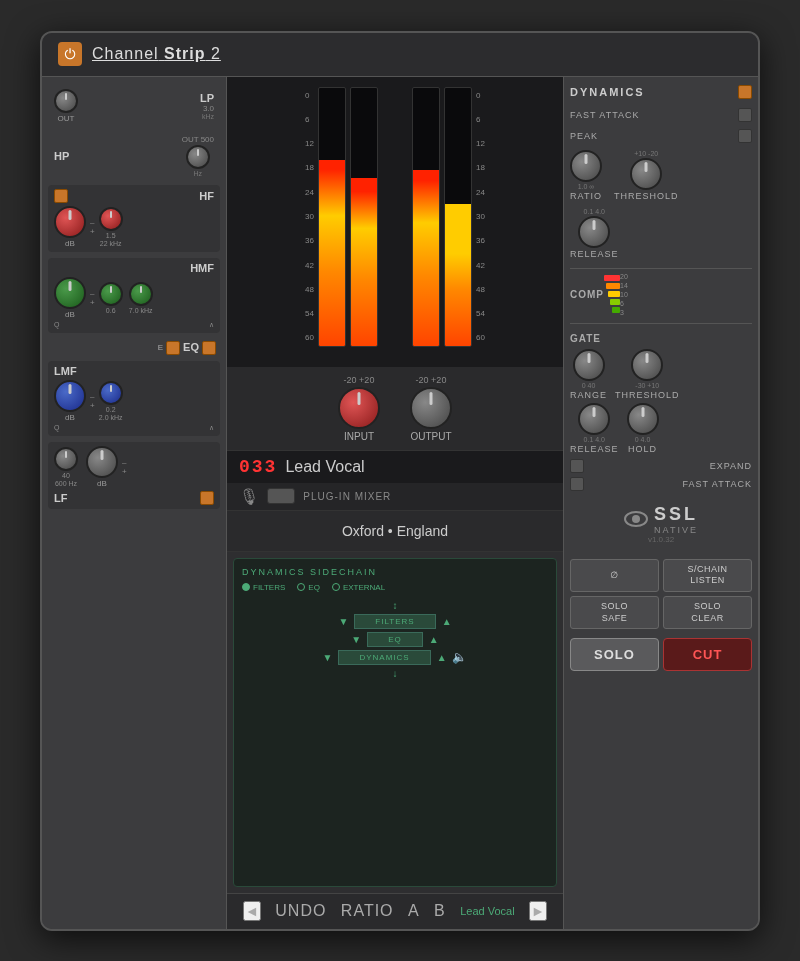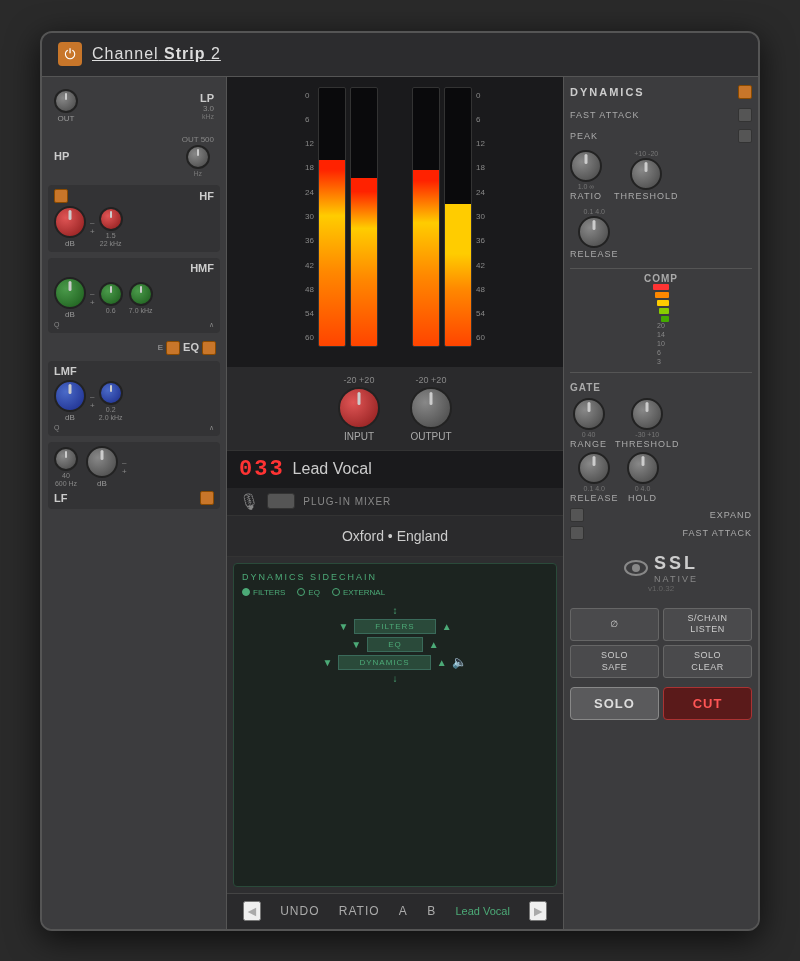--- a/index.html
+++ b/index.html
@@ -178,21 +178,21 @@
     .channel-display {
       background: #1a1a1c;
       padding: 6px 12px;
       display: flex;
       align-items: center;
       gap: 8px;
       border-top: 1px solid #333;
     }
     .channel-number {
       color: #ff3333;
-      font-size: 22px;
+      font-size: 18px;
       font-family: 'Courier New', monospace;
       font-weight: bold;
       letter-spacing: 2px;
     }
     .channel-name-text {
       color: #ccc;
       font-size: 16px;
     }
     
     .plugin-mixer-row {
@@ -274,21 +274,21 @@
       background: #2a2a2c;
       padding: 6px 16px;
       display: flex;
       align-items: center;
       justify-content: space-between;
       border-top: 1px solid #444;
       height: 36px;
     }
     .bottom-btn {
       color: #aaa;
-      font-size: 12px;
+      font-size: 16px;
       background: none;
       border: none;
       cursor: pointer;
       letter-spacing: 1px;
     }
     .bottom-nav-arrow { color: #aaa; font-size: 14px; cursor: pointer; }
     .bottom-channel-name { color: #4caa77; font-size: 11px; }
     
     .dyn-header {
       display: flex;
@@ -720,21 +720,21 @@
 
       <div style="display:flex;align-items:center;gap:4px;margin:2px 0;">
         <div class="knob-wrapper">
           <span class="knob-range"><span>0.1</span>  <span>4.0</span></span>
           <div class="knob"></div>
           <span class="dyn-label">RELEASE</span>
         </div>
       </div>
 
       <div class="comp-section">
-        <div style="display:flex;align-items:center;justify-content:flex-start;flex-direction:column;">
+        <div style="display:flex;align-items:center;justify-content:flex-start;">
           <span class="dyn-label" style="font-size:10px;font-weight:bold;">COMP</span>
           <div class="comp-led-row">
             <div class="comp-led" style="background:#ff3333;width:16px;"></div>
             <div class="comp-led" style="background:#ff8800;width:14px;"></div>
             <div class="comp-led" style="background:#ffcc00;width:12px;"></div>
             <div class="comp-led" style="background:#88cc00;width:10px;"></div>
             <div class="comp-led" style="background:#44aa00;width:8px;"></div>
           </div>
           <div style="display:flex;flex-direction:column;font-size:7px;color:#888;gap:2px;">
             <span>20</span>

